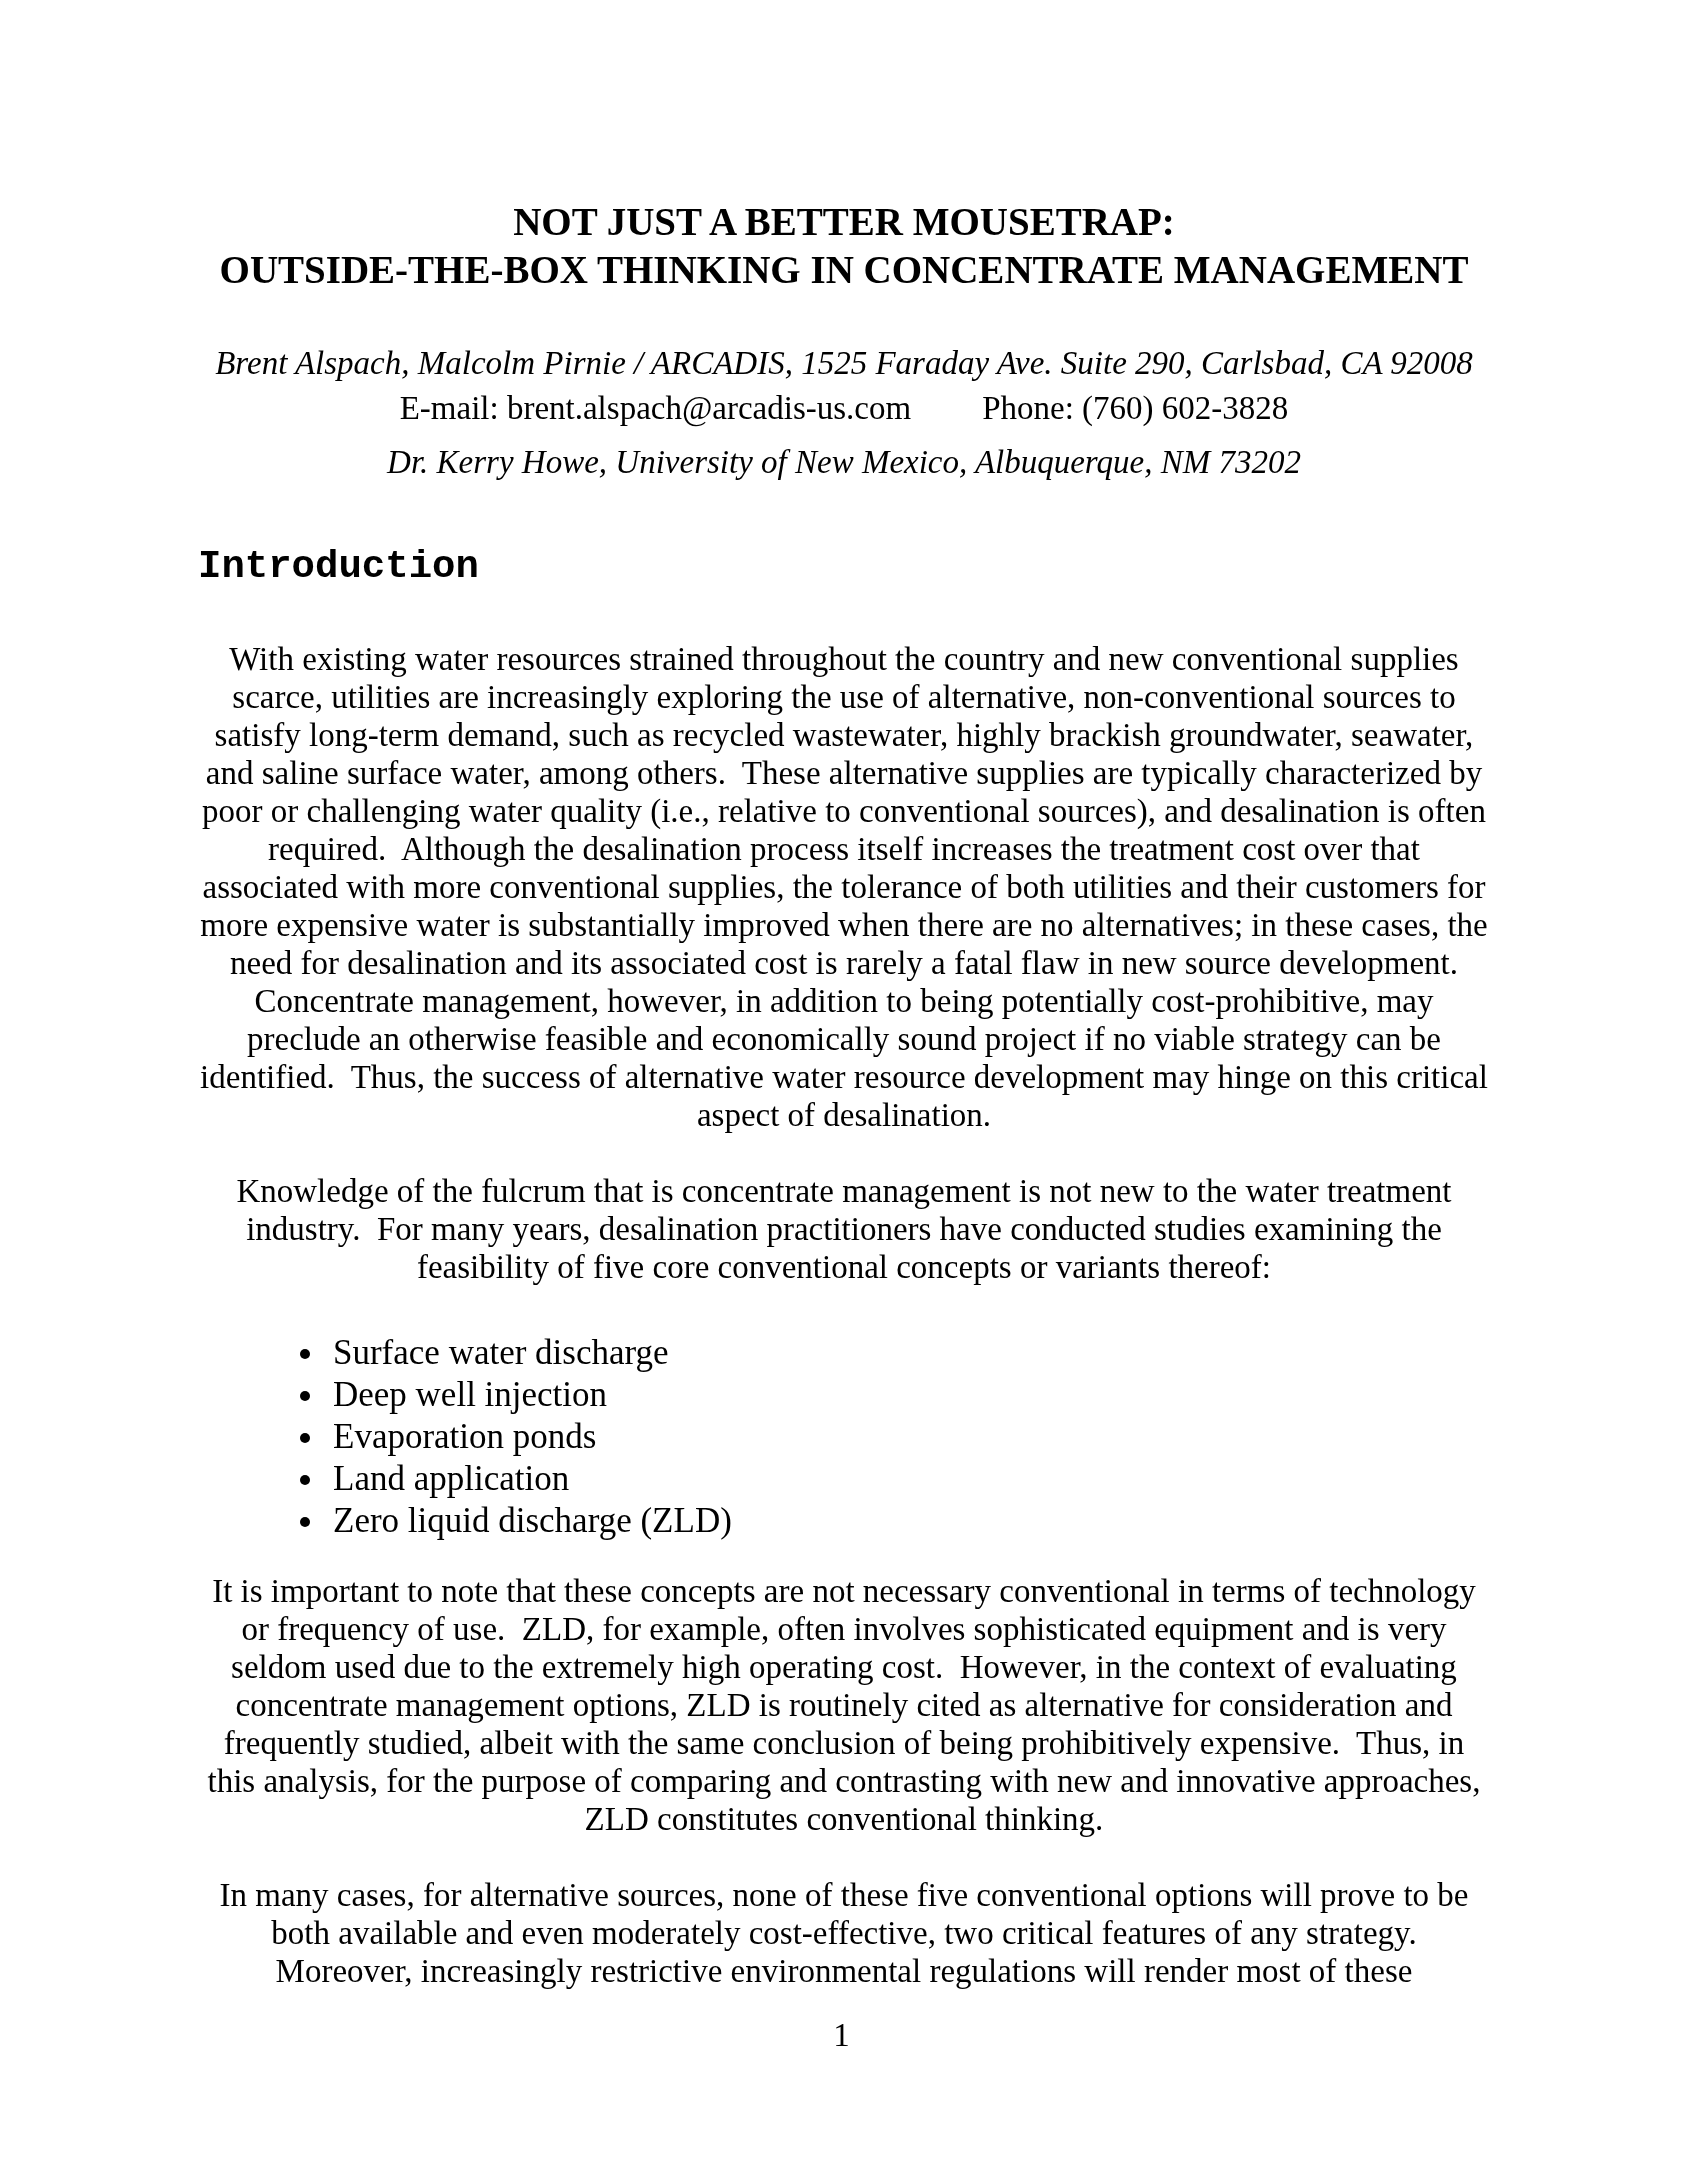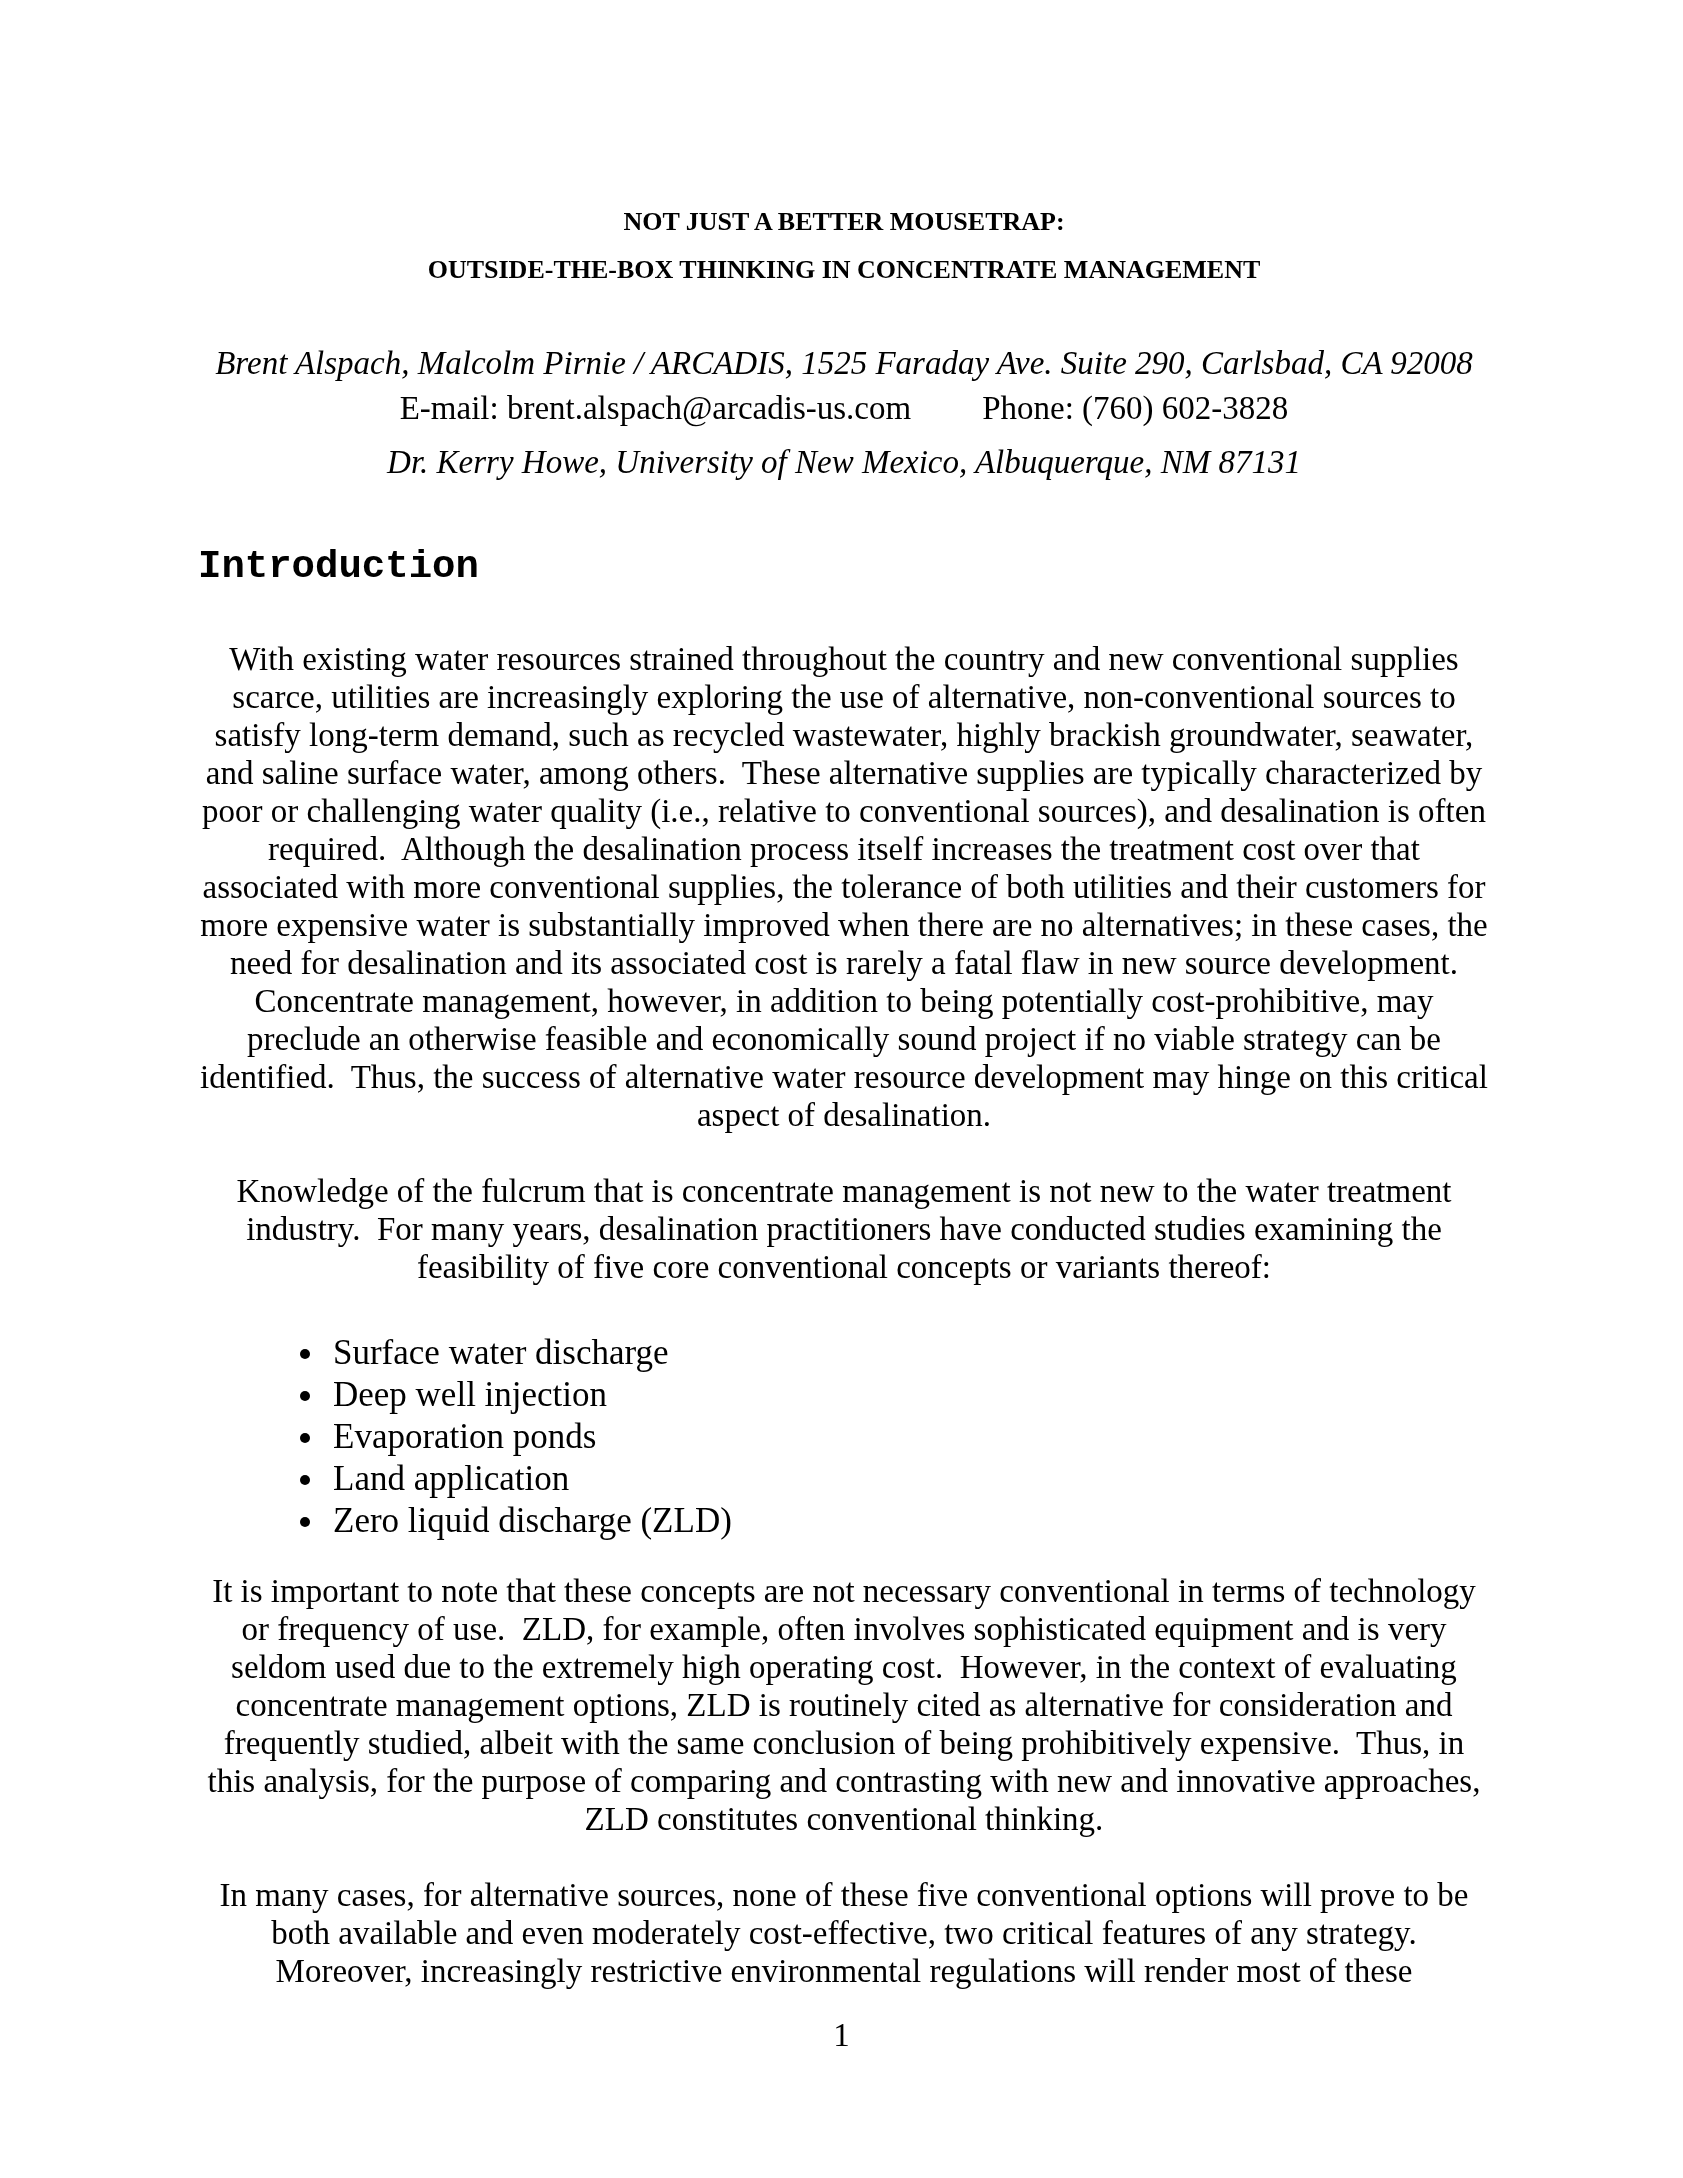--- a/index.html
+++ b/index.html
@@ -19,21 +19,21 @@
     height: 2178px;
     box-sizing: border-box;
     padding: 0 193px 0 198px;
     overflow: hidden;
     background: #ffffff;
   }
   .title {
     margin: 0;
     padding-top: 198px;
     text-align: center;
-    font-size: 26px;
+    font-size: 39px;
     line-height: 48px;
     font-weight: bold;
   }
   .title-line { display: block; }
   .authors {
     margin-top: 47px;
     text-align: center;
     font-size: 33px;
     line-height: 45px;
   }
@@ -84,21 +84,21 @@
   <h1 class="title">
     <span class="title-line">NOT JUST A BETTER MOUSETRAP:</span>
     <span class="title-line">OUTSIDE-THE-BOX THINKING IN CONCENTRATE MANAGEMENT</span>
   </h1>
 
   <div class="authors">
     <div class="italic">Brent Alspach, Malcolm Pirnie / ARCADIS, 1525 Faraday Ave. Suite 290, Carlsbad, CA 92008</div>
     <div class="contact-line">
       <span>E-mail: brent.alspach@arcadis-us.com</span><span class="phone">Phone:  (760) 602-3828</span>
     </div>
-    <div class="italic secondary">Dr. Kerry Howe, University of New Mexico, Albuquerque, NM 87131</div>
+    <div class="italic secondary">Dr. Kerry Howe, University of New Mexico, Albuquerque, NM 73202</div>
   </div>
 
   <h2 class="heading">Introduction</h2>
 
   <p class="para first">With existing water resources strained throughout the country and new conventional supplies scarce, utilities are increasingly exploring the use of alternative, non-conventional sources to satisfy long-term demand, such as recycled wastewater, highly brackish groundwater, seawater, and saline surface water, among others.  These alternative supplies are typically characterized by poor or challenging water quality (i.e., relative to conventional sources), and desalination is often required.  Although the desalination process itself increases the treatment cost over that associated with more conventional supplies, the tolerance of both utilities and their customers for more expensive water is substantially improved when there are no alternatives; in these cases, the need for desalination and its associated cost is rarely a fatal flaw in new source development.  Concentrate management, however, in addition to being potentially cost-prohibitive, may preclude an otherwise feasible and economically sound project if no viable strategy can be identified.  Thus, the success of alternative water resource development may hinge on this critical aspect of desalination.</p>
 
   <p class="para">Knowledge of the fulcrum that is concentrate management is not new to the water treatment industry.  For many years, desalination practitioners have conducted studies examining the feasibility of five core conventional concepts or variants thereof:</p>
 
   <ul class="bullets">
     <li>Surface water discharge</li>

